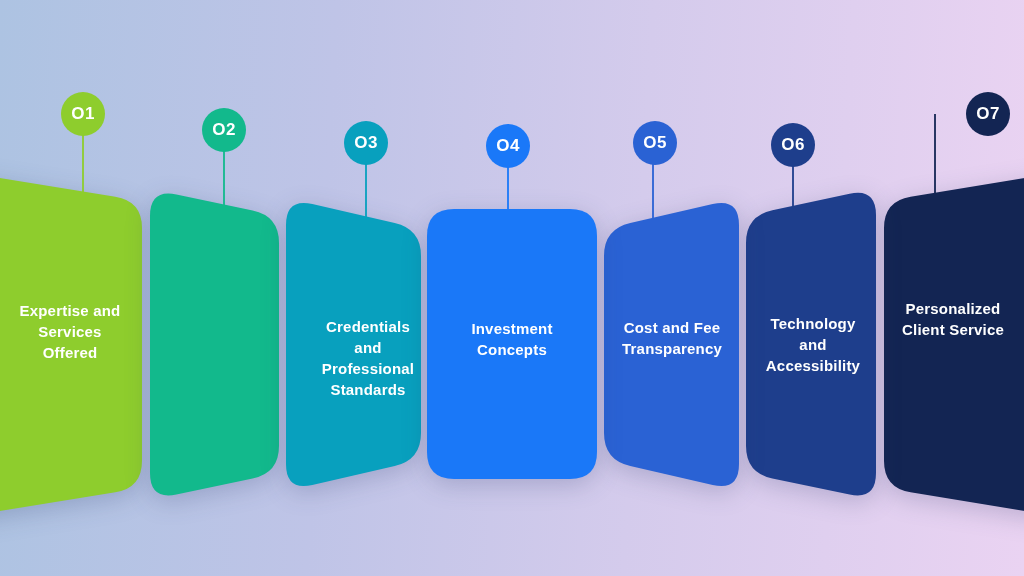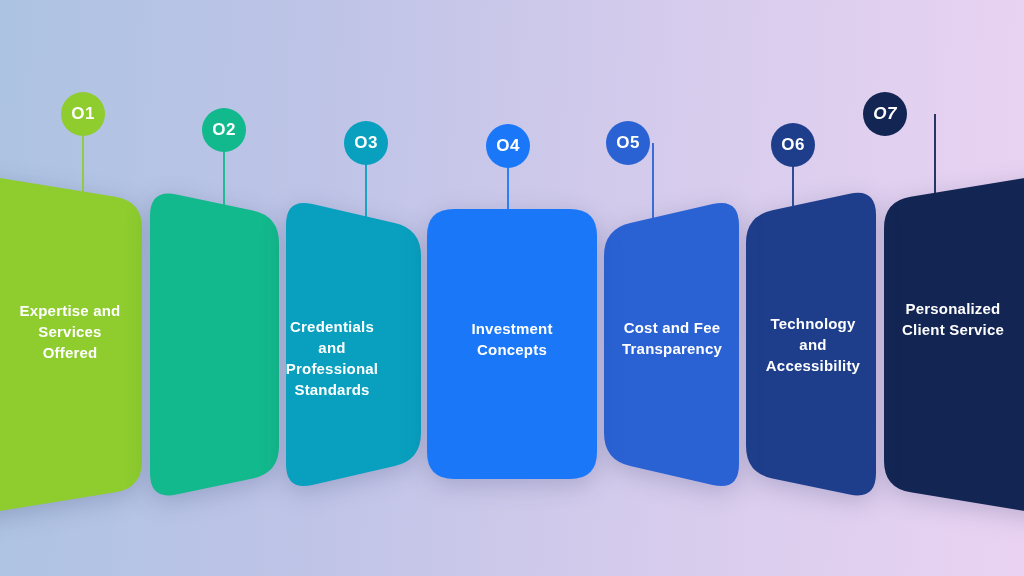--- a/index.html
+++ b/index.html
@@ -83,34 +83,34 @@
     </div>
   <div class="badge" style="left: 202px; top: 108px; background: rgb(18, 185, 140);">
       <span>O2</span>
     </div>
   <div class="badge" style="left: 344px; top: 121px; background: rgb(8, 160, 190);">
       <span>O3</span>
     </div>
   <div class="badge" style="left: 486px; top: 124px; background: rgb(26, 120, 248); align-items: center;">
       <span>O4</span>
     </div>
-  <div class="badge" style="left: 606px; top: 121px; background: rgb(42, 98, 212);">
+  <div class="badge" style="left: 633px; top: 121px; background: rgb(42, 98, 212);">
       <span>O5</span>
     </div>
   <div class="badge" style="left: 771px; top: 123px; background: rgb(30, 62, 140);">
       <span>O6</span>
     </div>
-  <div class="badge" style="left: 863px; top: 92px; background: rgb(19, 37, 83); font-style: italic;">
+  <div class="badge" style="left: 966px; top: 92px; background: rgb(19, 37, 83);">
       <span>O7</span>
     </div>
 
   <div class="panel-label" style="left:70px;  top:331px;">Expertise and
 Services
 Offered</div>
-  <div class="panel-label" style="left:332px; top:358px;">Credentials
+  <div class="panel-label" style="left:368px; top:358px;">Credentials
 and
 Professional
 Standards</div>
   <div class="panel-label" style="left:672px; top:338px;">Cost and Fee
 Transparency</div>
   <div class="panel-label" style="left:512px; top:339px;">Investment
 Concepts</div>
   <div class="panel-label" style="left:813px; top:344px;">Technology
 and
 Accessibility</div>

